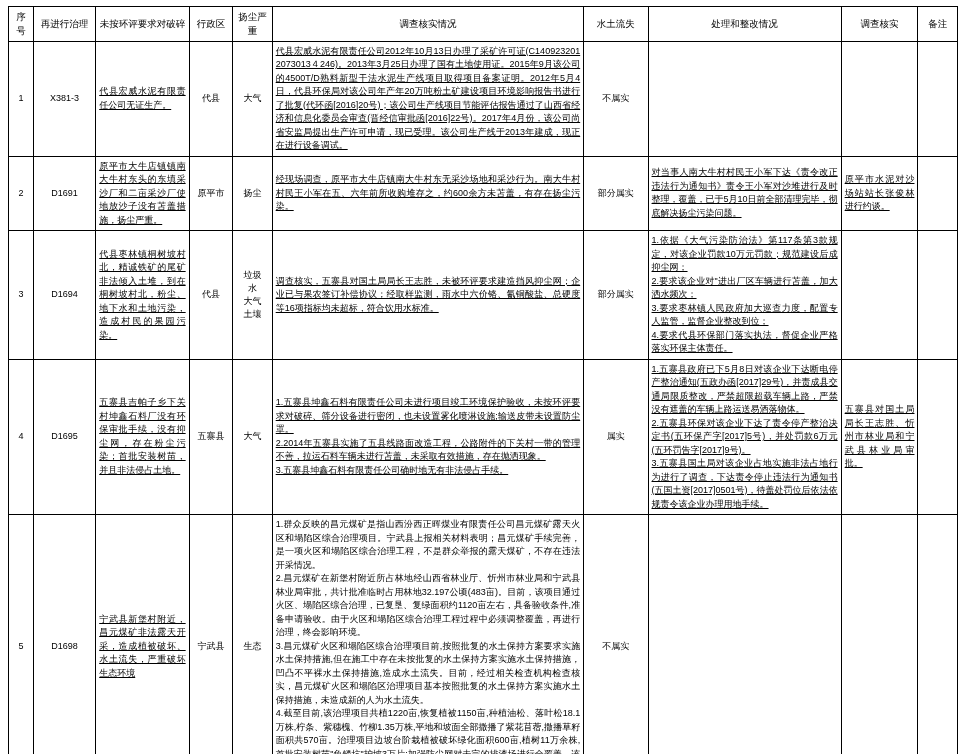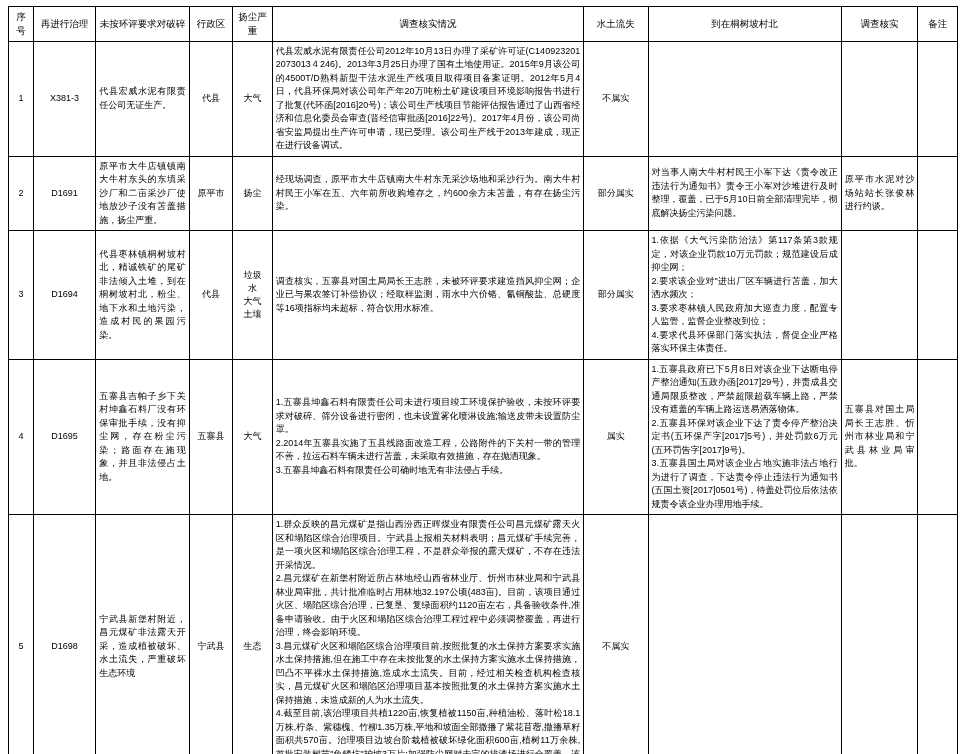--- a/index.html
+++ b/index.html
@@ -53,20 +53,21 @@
     text-align: justify;
     text-justify: inter-ideograph;
     vertical-align: top;
     line-height: 1.5;
   }
   td.mid-just {
     text-align: justify;
     text-justify: inter-ideograph;
     vertical-align: middle;
     line-height: 1.5;
+    text-decoration: underline;
   }
 </style>
 </head>
 <body>
 
 <div class="page">
   <table class="report">
     <colgroup>
       <col class="c-seq">
         <col class="c-code">
@@ -81,21 +82,21 @@
     </colgroup>
     <thead>
       <tr>
         <th>序号</th>
         <th>再进行治理</th>
         <th>未按环评要求对破碎</th>
         <th>行政区</th>
         <th>扬尘严重</th>
         <th>调查核实情况</th>
         <th>水土流失</th>
-        <th>到在桐树坡村北</th>
+        <th>处理和整改情况</th>
         <th>调查核实</th>
         <th>备注</th>
       </tr>
     </thead>
     <tbody>
       <tr>
         <td class="center">1</td>
         <td class="center">X381-3</td>
         <td class="mid-just">代县宏威水泥有限责任公司无证生产。</td>
         <td class="center">代县</td>
@@ -132,21 +133,21 @@
         <td class="mid-just" style="white-space:pre-line">1.依据《大气污染防治法》第117条第3款规定，对该企业罚款10万元罚款；规范建设后成抑尘网；
 2.要求该企业对"进出厂区车辆进行苫盖，加大洒水频次；
 3.要求枣林镇人民政府加大巡查力度，配置专人监管，监督企业整改到位；
 4.要求代县环保部门落实执法，督促企业严格落实环保主体责任。</td>
         <td class="center"></td>
         <td class="center"></td>
       </tr>
       <tr>
         <td class="center">4</td>
         <td class="center">D1695</td>
-        <td class="mid-just">五寨县吉帕子乡下关村坤鑫石料厂没有环保审批手续，没有抑尘网，存在粉尘污染；路面存在施现象，并且非法侵占土地。</td>
+        <td class="mid-just">五寨县吉帕子乡下关村坤鑫石料厂没有环保审批手续，没有抑尘网，存在粉尘污染；首批安装树苗，并且非法侵占土地。</td>
         <td class="center">五寨县</td>
         <td class="center">大气</td>
         <td class="mid-just" style="white-space:pre-line">1.五寨县坤鑫石料有限责任公司未进行项目竣工环境保护验收，未按环评要求对破碎、筛分设备进行密闭，也未设置雾化喷淋设施;输送皮带未设置防尘罩。
 2.2014年五寨县实施了五县线路面改造工程，公路附件的下关村一带的管理不善，拉运石料车辆未进行苫盖，未采取有效措施，存在抛洒现象。
 3.五寨县坤鑫石料有限责任公司确时地无有非法侵占手续。</td>
         <td class="center">属实</td>
         <td class="mid-just" style="white-space:pre-line">1.五寨县政府已下5月8日对该企业下达断电停产整治通知(五政办函[2017]29号)，并责成县交通局限质整改，严禁超限超载车辆上路，严禁没有遮盖的车辆上路运送易酒落物体。
 2.五寨县环保对该企业下达了责令停产整治决定书(五环保产字[2017]5号)，并处罚款6万元(五环罚告字[2017]9号)。
 3.五寨县国土局对该企业占地实施非法占地行为进行了调查，下达责令停止违法行为通知书(五国土资[2017]0501号)，待盖处罚位后依法依规责令该企业办理用地手续。</td>
         <td class="mid-just">五寨县对国土局局长王志胜、忻州市林业局和宁武县林业局审批。</td>

